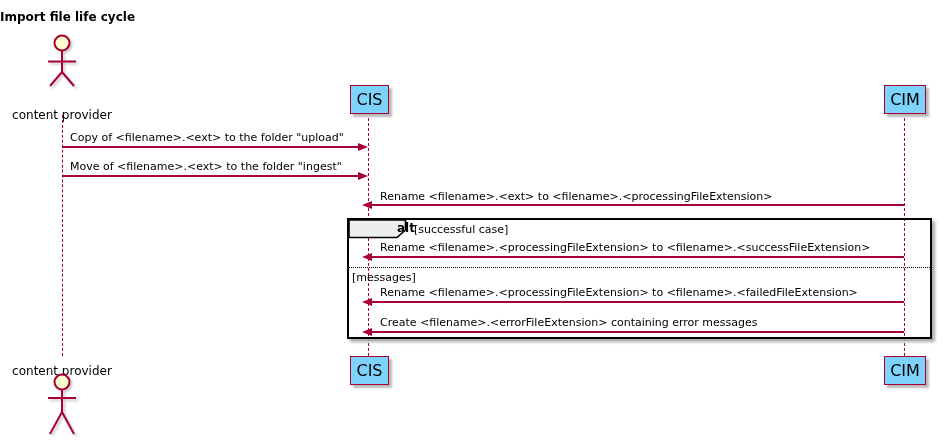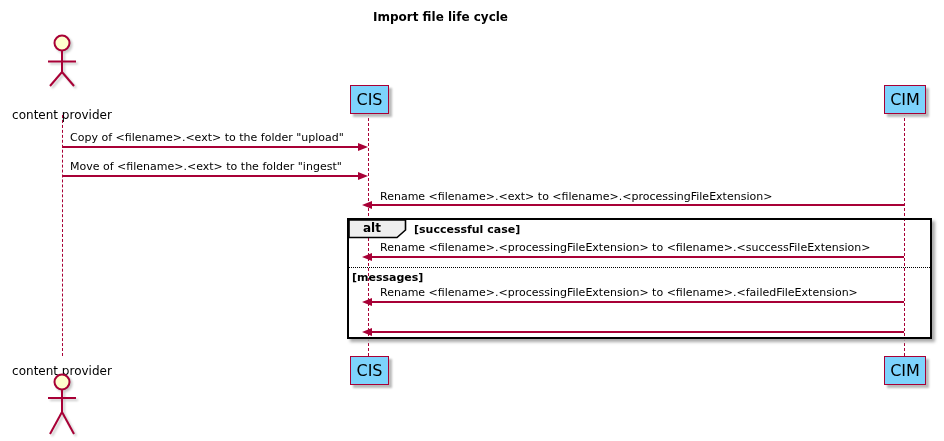--- a/index.html
+++ b/index.html
@@ -10,21 +10,21 @@
     background: #ffffff;
     font-family: "DejaVu Sans", sans-serif;
     color: #000000;
     overflow: hidden;
   }
   .title {
     position: absolute;
     top: 10px;
     left: 0;
     width: 881px;
-    text-align: center;
+    text-align: left;
     font-size: 12px;
     font-weight: bold;
   }
   .participant {
     position: absolute;
     box-sizing: border-box;
     background: #7dd3fc;
     border: 1.8px solid #A80036;
     box-shadow: 2.5px 2.5px 2px #bbbbbb;
     display: flex;
@@ -92,25 +92,26 @@
   .alt-pentagon { position: absolute; left: -1px; top: -1px; }
   .alt-operator {
     position: absolute;
     left: 0;
     top: 1px;
     width: 46px;
     text-align: center;
     font-size: 12px;
     font-weight: bold;
     z-index: 6;
+    padding-left: 34px;
   }
   .alt-condition {
     position: absolute;
     font-size: 11px;
-    font-weight: bold;
+    font-weight: normal;
     white-space: nowrap;
     z-index: 6;
   }
   .alt-divider {
     position: absolute;
     left: 0;
     top: 47px;
     width: 100%;
     height: 0;
     border-top: 1.5px dotted #000000;
@@ -162,20 +163,21 @@
   </div>
 
   <div class="msg-label" style="left:380px; top:241px;">Rename &lt;filename&gt;.&lt;processingFileExtension&gt; to &lt;filename&gt;.&lt;successFileExtension&gt;</div>
   <div class="msg-line" style="left:371px; top:256px; width:533px;"></div>
   <div class="arrow-left" style="left:362px; top:253px;"></div>
 
   <div class="msg-label" style="left:380px; top:286px;">Rename &lt;filename&gt;.&lt;processingFileExtension&gt; to &lt;filename&gt;.&lt;failedFileExtension&gt;</div>
   <div class="msg-line" style="left:371px; top:301px; width:533px;"></div>
   <div class="arrow-left" style="left:362px; top:298px;"></div>
 
+  <div class="msg-label" style="left:380px; top:316px;">Create &lt;filename&gt;.&lt;errorFileExtension&gt; containing error messages</div>
   <div class="msg-line" style="left:371px; top:331px; width:533px;"></div>
   <div class="arrow-left" style="left:362px; top:328px;"></div>
 
   <div class="participant" style="left:350px; top:356px; width:39px; height:29px;">CIS</div>
   <div class="participant" style="left:884px; top:356px; width:42px; height:29px;">CIM</div>
 
   <div class="actor-label" style="top:355px;">content provider</div>
   <svg class="actor-svg" style="left:40px; top:370px;" width="44" height="70" viewBox="0 0 44 70">
     <circle cx="22" cy="12" r="7.5" fill="#FEFECE" stroke="#A80036" stroke-width="2"></circle>
     <line x1="22" y1="19.5" x2="22" y2="42" stroke="#A80036" stroke-width="2"></line>

